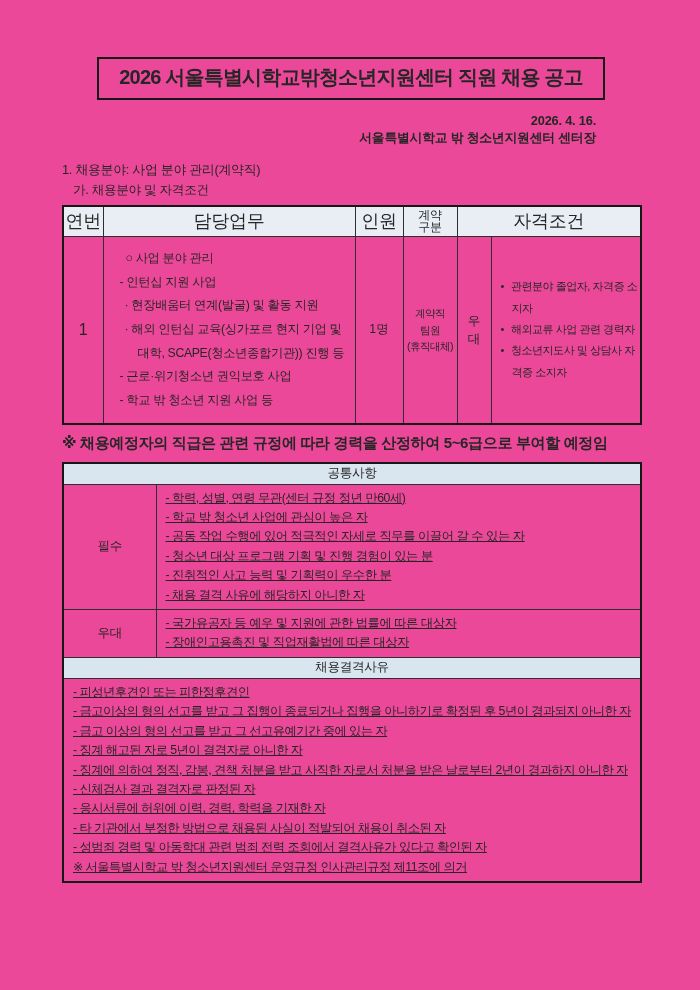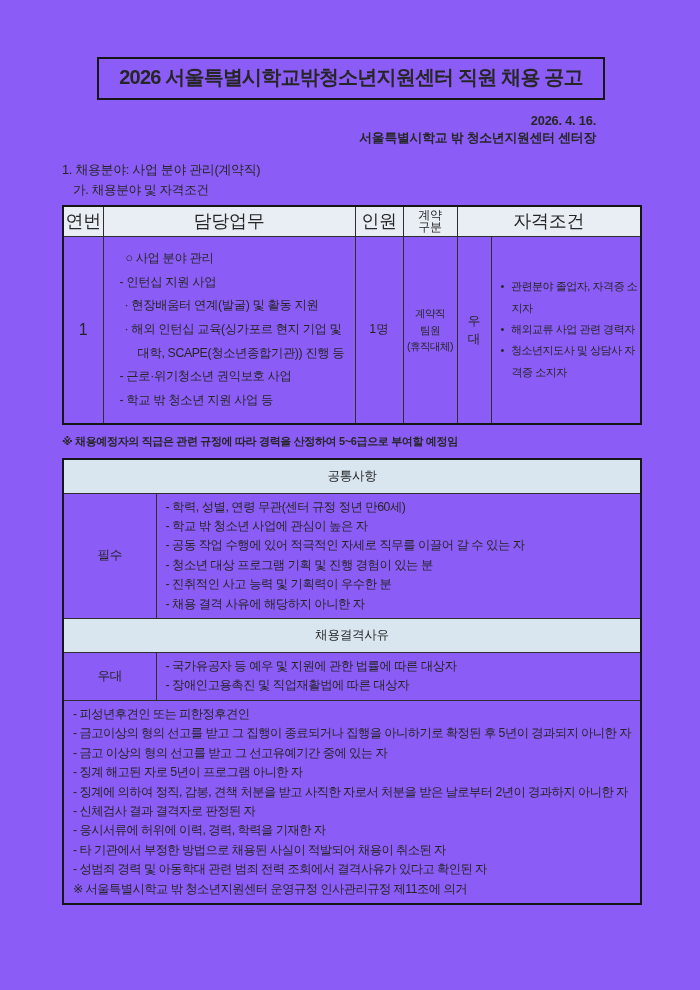--- a/index.html
+++ b/index.html
@@ -1,17 +1,17 @@
 <!DOCTYPE html>
 <html lang="ko"><head>
 <meta charset="utf-8">
 <style>
   html,body{margin:0;padding:0;background:#ffffff;}
   .page{position:relative;width:700px;height:990px;box-sizing:border-box;
-        padding:57px 60px 0 62px;background:#8b5cf6;overflow:hidden;
+        padding:57px 60px 0 62px;background:#ec4899;overflow:hidden;
         font-family:"Liberation Sans","DejaVu Sans",sans-serif;color:#262626;}
   
   .title-box{width:500px;margin:0 auto 13px auto;border:2px solid #161616;
              text-align:center;padding:5px 2px 7px 2px;}
   .title-text{font-size:20px;font-weight:bold;letter-spacing:-0.8px;white-space:nowrap;}
   
   .intro{margin:0 0 3px 0;font-size:12.8px;line-height:1.58;text-align:justify;
          text-indent:0.9em;letter-spacing:-0.2px;font-weight:500;}
   .r-line{margin:2px 44px 0 0;text-align:right;font-weight:bold;font-size:12.8px;letter-spacing:-0.2px;}
   
@@ -31,26 +31,26 @@
   .duty{font-size:12.3px;line-height:1.92;letter-spacing:-0.35px;}
   .d-circ{padding-left:13px;}
   .d-dash{padding-left:7px;}
   .d-dot{padding-left:25px;text-indent:-13px;}
   .cell-count{font-size:12.4px;}
   .cell-contract{font-size:10.6px;line-height:1.55;letter-spacing:-0.6px;text-align:center;}
   .qual-label{font-size:12.6px;line-height:1.45;text-align:center;}
   .qual-cell{padding:4px 2px 4px 5px;}
   .qual{font-size:11px;line-height:1.95;letter-spacing:-0.45px;padding-left:15px;text-indent:-11px;}
   .qual::before{content:"•";margin-right:7px;}
-  .note{margin:9px 0 9px 0;font-weight:bold;font-size:11px;letter-spacing:-0.35px;}
+  .note{margin:9px 0 9px 0;font-weight:bold;font-size:15px;letter-spacing:-0.35px;}
   .t2{border:2px solid #161616;margin-top:1px;}
-  .t2 .hdr{background:#d9e6f0;text-align:center;font-size:12.6px;height:34px;
+  .t2 .hdr{background:#d9e6f0;text-align:center;font-size:12.6px;height:21px;
            padding:1px 0;letter-spacing:-0.3px;}
   .t2 .lbl{text-align:center;font-size:12.6px;letter-spacing:-0.3px;}
-  .t2 .items{padding:4px 5px 4px 9px;}
+  .t2 .items{padding:4px 5px 4px 9px;text-decoration:underline;}
   .t2 .items .it{font-size:12.3px;line-height:1.58;letter-spacing:-0.45px;
                  padding-left:13px;text-indent:-13px;}
   .t2 .disq .it{letter-spacing:-0.55px;}
 </style>
 </head>
 <body>
 
 <div class="page">
 
   <div class="title-box">
@@ -125,35 +125,35 @@
         <td class="items">
           <div class="it">- 학력, 성별, 연령 무관(센터 규정 정년 만60세)</div>
           <div class="it">- 학교 밖 청소년 사업에 관심이 높은 자</div>
           <div class="it">- 공동 작업 수행에 있어 적극적인 자세로 직무를 이끌어 갈 수 있는 자</div>
           <div class="it">- 청소년 대상 프로그램 기획 및 진행 경험이 있는 분</div>
           <div class="it">- 진취적인 사고 능력 및 기획력이 우수한 분</div>
           <div class="it">- 채용 결격 사유에 해당하지 아니한 자</div>
         </td>
       </tr>
       <tr>
-        <td class="hdr" colspan="2">채용결격사유</td>
-      </tr>
-      <tr>
         <td class="lbl">우대</td>
         <td class="items">
           <div class="it">- 국가유공자 등 예우 및 지원에 관한 법률에 따른 대상자</div>
           <div class="it">- 장애인고용촉진 및 직업재활법에 따른 대상자</div>
         </td>
       </tr>
       <tr>
+        <td class="hdr" colspan="2">채용결격사유</td>
+      </tr>
+      <tr>
         <td class="items disq" colspan="2">
           <div class="it">- 피성년후견인 또는 피한정후견인</div>
           <div class="it">- 금고이상의 형의 선고를 받고 그 집행이 종료되거나 집행을 아니하기로 확정된 후 5년이 경과되지 아니한 자</div>
           <div class="it">- 금고 이상의 형의 선고를 받고 그 선고유예기간 중에 있는 자</div>
-          <div class="it">- 징계 해고된 자로 5년이 프로그램 아니한 자</div>
+          <div class="it">- 징계 해고된 자로 5년이 결격자로 아니한 자</div>
           <div class="it">- 징계에 의하여 정직, 감봉, 견책 처분을 받고 사직한 자로서 처분을 받은 날로부터 2년이 경과하지 아니한 자</div>
           <div class="it">- 신체검사 결과 결격자로 판정된 자</div>
           <div class="it">- 응시서류에 허위에 이력, 경력, 학력을 기재한 자</div>
           <div class="it">- 타 기관에서 부정한 방법으로 채용된 사실이 적발되어 채용이 취소된 자</div>
           <div class="it">- 성범죄 경력 및 아동학대 관련 범죄 전력 조회에서 결격사유가 있다고 확인된 자</div>
           <div class="it">※ 서울특별시학교 밖 청소년지원센터 운영규정 인사관리규정 제11조에 의거</div>
         </td>
       </tr>
     </tbody>
   </table>

